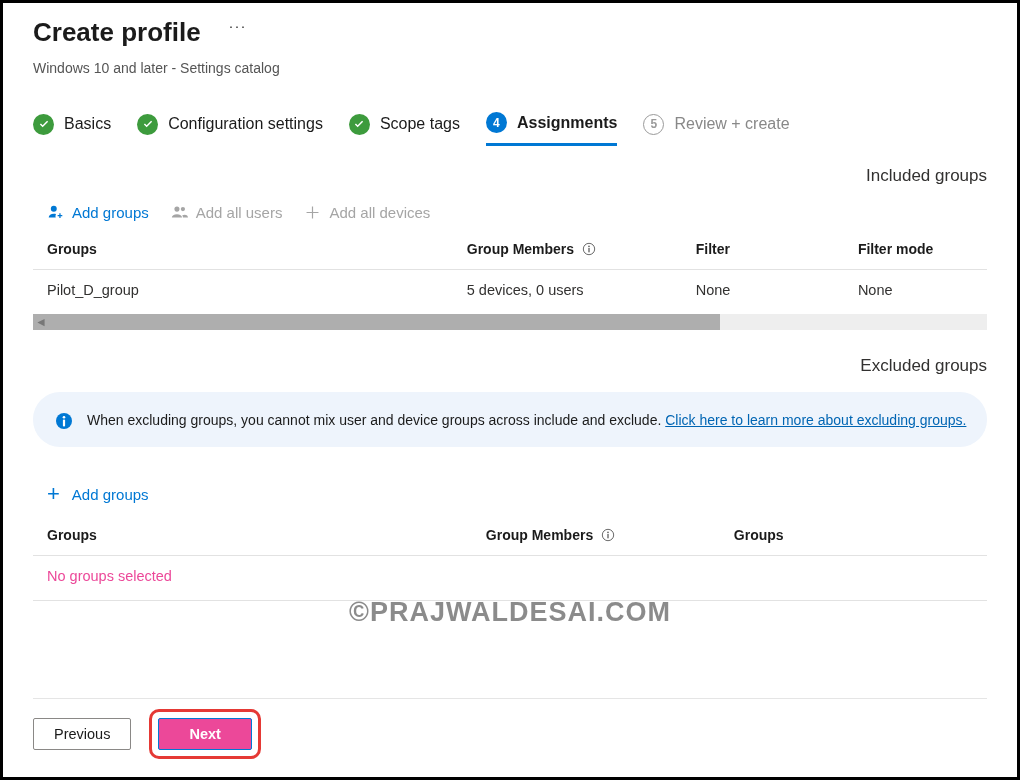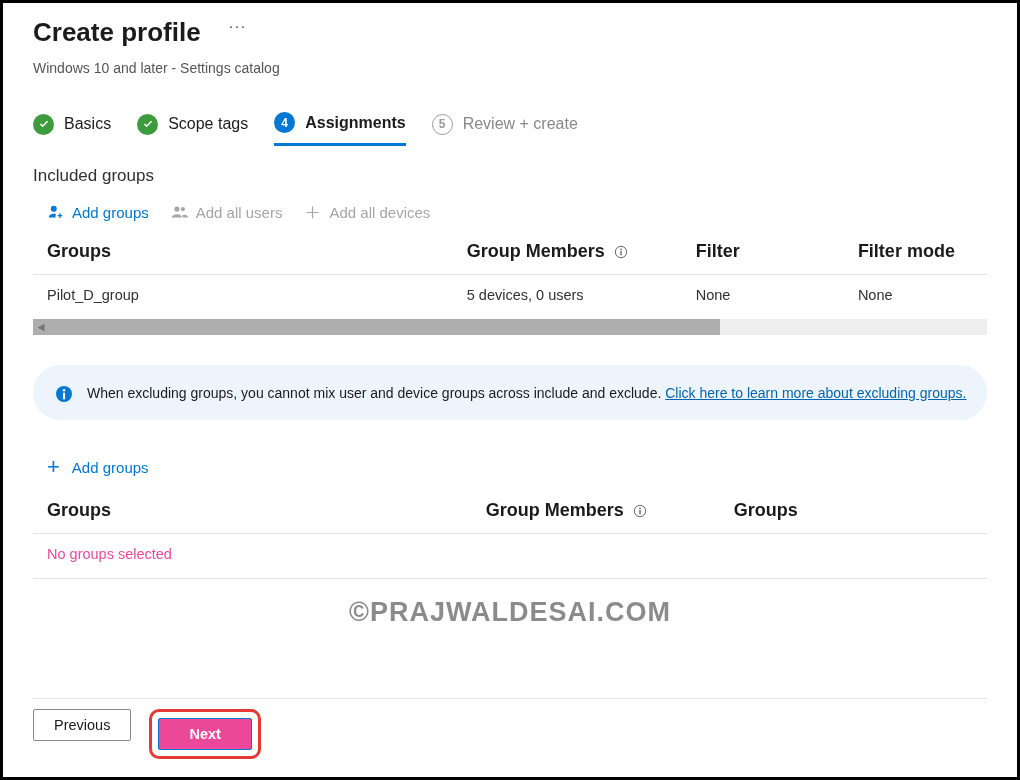--- a/index.html
+++ b/index.html
@@ -19,59 +19,59 @@
     .subtitle { font-size: 14px; color: #555; margin-top: 12px; }
     .wizard-steps { display: flex; align-items: center; gap: 26px; margin-top: 36px; }
     .step { display: flex; align-items: center; gap: 10px; font-size: 16px; color: #1b1b1b; }
     .step .circle { width: 21px; height: 21px; border-radius: 50%; display: flex; align-items: center; justify-content: center; flex-shrink: 0; }
     .circle.done { background: #3d9b3d; }
     .circle.done svg { width: 12px; height: 12px; }
     .circle.current { background: #0078d4; color: #fff; font-size: 12px; font-weight: 600; }
     .circle.pending { border: 1.5px solid #9a9a9a; color: #9a9a9a; font-size: 12px; font-weight: 600; background: transparent; width:21px; height:21px; }
     .step.current-step { font-weight: 600; color: #1b1b1b; border-bottom: 3px solid #0078d4; padding-bottom: 10px; margin-bottom: -10px; }
     .step.pending-step { color: #888; }
-    .section-title { font-size: 17px; color: #323130; margin-top: 30px; margin-bottom: 14px; }
+    .section-title { font-size: 17px; color: #323130; margin-top: 30px; margin-bottom: 14px; text-align: right; }
     .action-bar { display: flex; align-items: center; gap: 22px; padding: 4px 0 10px 14px; }
     .action { display: flex; align-items: center; gap: 8px; font-size: 15px; cursor: pointer; }
     .action.enabled { color: #0078d4; }
     .action.disabled { color: #a5a5a5; cursor: default; align-items: flex-end; }
     .icon-svg { width: 17px; height: 17px; display:flex; align-items:center; justify-content:center; }
     .icon-svg svg { width: 17px; height: 17px; }
     .table { width: 100%; border-collapse: collapse; }
-    .table-header-row td { font-weight: 600; font-size: 18px; color: #1b1b1b; padding: 10px 8px 12px 14px; border-bottom: 1px solid #e2e2e2; }
+    .table-header-row td { font-weight: 600; font-size: 14px; color: #1b1b1b; padding: 10px 8px 12px 14px; border-bottom: 1px solid #e2e2e2; }
     .table-body-row td { font-size: 14.5px; color: #323130; padding: 12px 8px 12px 14px; }
     .info-icon { display:inline-flex; width:14px; height:14px; margin-left:4px; vertical-align:-2px; }
     .info-icon svg { width:14px; height:14px; }
     .scroll-stub { height: 16px; background: #eee; margin-top: 4px; position: relative; }
     .scroll-thumb { height: 16px; background: #aeaeae; width: 72%; }
     .scroll-arrow-left { position:absolute; left:2px; top:1px; font-size:12px; color:#777; }
     .info-banner {
       background: #eef4fc;
       display: flex;
       gap: 14px;
       padding: 18px 20px 16px 22px;
-      margin-top: 30px;
+      margin-top: 16px;
       font-size: 14px;
       color: #1b1b1b;
       line-height: 1.5;
       border-radius: 27px;
     }
     .info-banner .info-circle { width:18px; height:18px; flex-shrink:0; margin-top:2px; }
     .info-banner a { color: #0065b3; text-decoration: underline; }
     .plus-add { display: flex; align-items: center; gap: 12px; font-size: 15px; color: #0078d4; cursor: pointer; margin: 36px 0 12px 14px; }
     .plus-icon { font-size: 22px; font-weight: 300; line-height: 1; }
     .excluded-table .table-body-row td { color: #ec4899; }
     .excluded-sep { border-top:1px solid #e2e2e2; margin-top:4px; }
     .watermark {
       position: absolute; left: 50%; top: 594px; transform: translateX(-50%);
       font-size: 27px; font-weight: 700; color: rgba(90,90,90,0.7);
       letter-spacing: 1px; pointer-events: none;
     }
     .footer-divider { position:absolute; left:30px; right:30px; bottom: 78px; border-top:1px solid #e5e5e5; }
-    .button-bar { position: absolute; bottom: 18px; left: 30px; display: flex; gap: 18px; align-items: flex-start; }
+    .button-bar { position: absolute; bottom: 18px; left: 30px; display: flex; gap: 18px; align-items: center; }
     .btn { font-size: 14.5px; padding: 7px 20px; border-radius: 2px; cursor: pointer; }
     .btn-secondary { background: #fff; border: 1px solid #8a8886; color: #1b1b1b; }
     .btn-primary { background: #ec4899; border: 1px solid #0078d4; color: #fff; font-weight: 600; padding: 7px 30px; }
     .highlight-ring { border: 3px solid #e53935; border-radius: 10px; padding: 6px; display: inline-flex; }
   </style>
 </head>
 <body>
 
 <div class="container">
   <div class="page-title-row">
@@ -81,20 +81,28 @@
   <div class="subtitle">Windows 10 and later - Settings catalog</div>
 
   <div class="wizard-steps">
     <div class="step">
       <span class="circle done">
         <svg viewBox="0 0 16 16">
             <path fill="#fff" d="M6.2 12.3 2.5 8.6l1.4-1.4 2.3 2.3 5.9-5.9 1.4 1.4z"></path>
           </svg>
       </span>
       <span>Basics</span>
+    </div>
+    <div class="step">
+      <span class="circle done">
+        <svg viewBox="0 0 16 16">
+            <path fill="#fff" d="M6.2 12.3 2.5 8.6l1.4-1.4 2.3 2.3 5.9-5.9 1.4 1.4z"></path>
+          </svg>
+      </span>
+      <span>Configuration settings</span>
     </div>
     <div class="step">
       <span class="circle done">
         <svg viewBox="0 0 16 16">
             <path fill="#fff" d="M6.2 12.3 2.5 8.6l1.4-1.4 2.3 2.3 5.9-5.9 1.4 1.4z"></path>
           </svg>
       </span>
       <span>Scope tags</span>
     </div>
     <div class="step current-step">
@@ -158,20 +166,21 @@
       <td>None</td>
       <td>None</td>
     </tr>
   </tbody>
     </table>
   <div class="scroll-stub">
     <span class="scroll-arrow-left">◄</span>
     <div class="scroll-thumb"></div>
   </div>
 
+  <div class="section-title" style="margin-top:26px">Excluded groups</div>
 
   <div class="info-banner">
     <span class="info-circle">
       <svg viewBox="0 0 18 18">
           <circle cx="9" cy="9" r="8" fill="#0078d4"></circle>
           <circle cx="9" cy="5.2" r="1.3" fill="#fff"></circle>
           <rect x="7.9" y="7.5" width="2.2" height="7" rx="1" fill="#fff"></rect>
         </svg>
     </span>
     <div>

